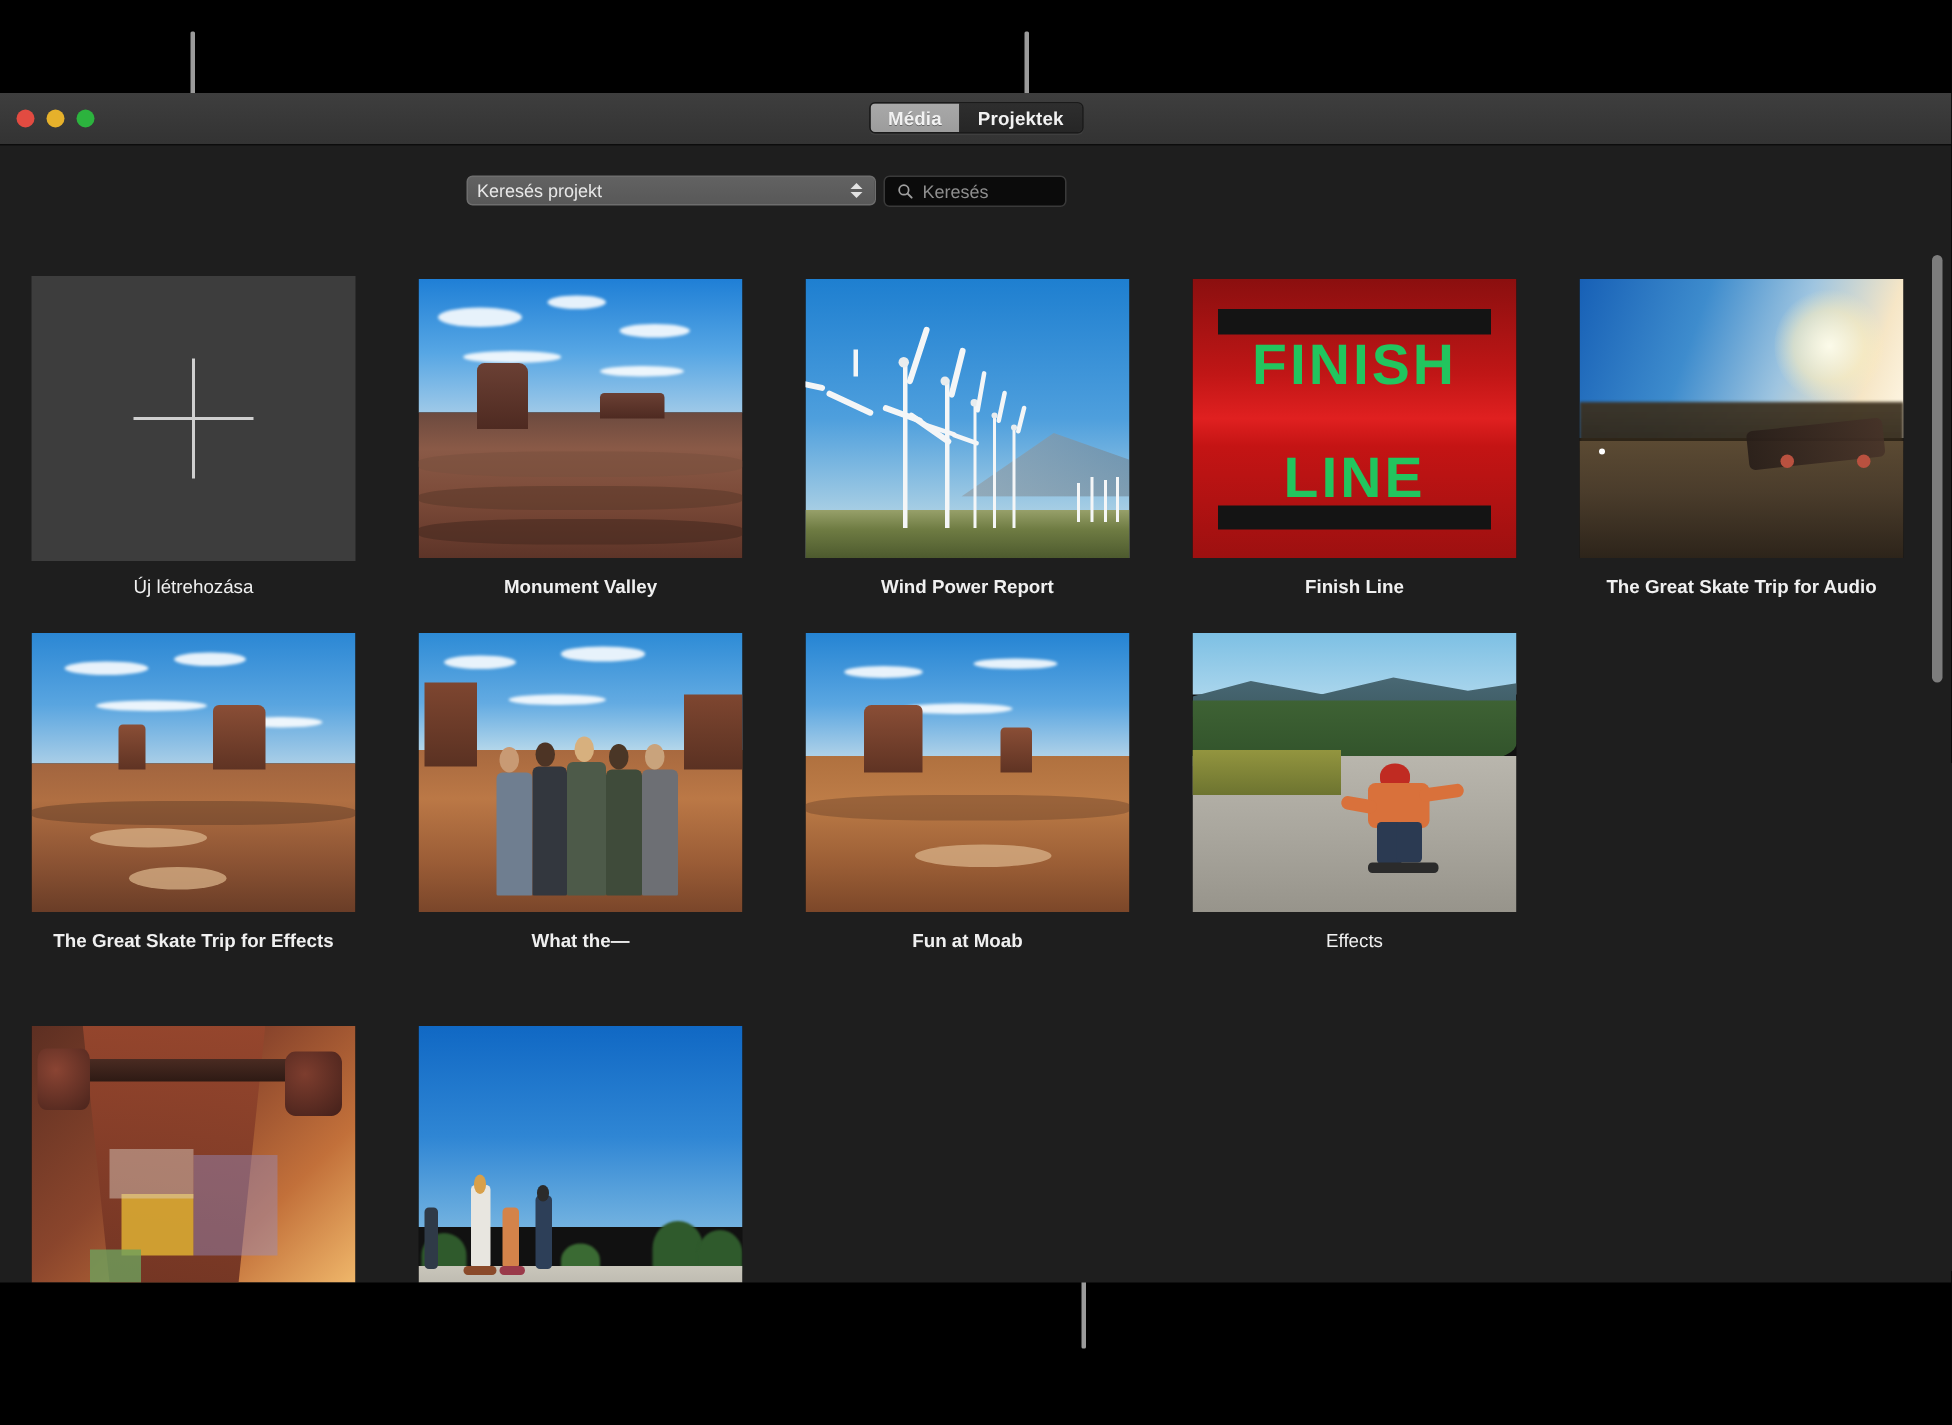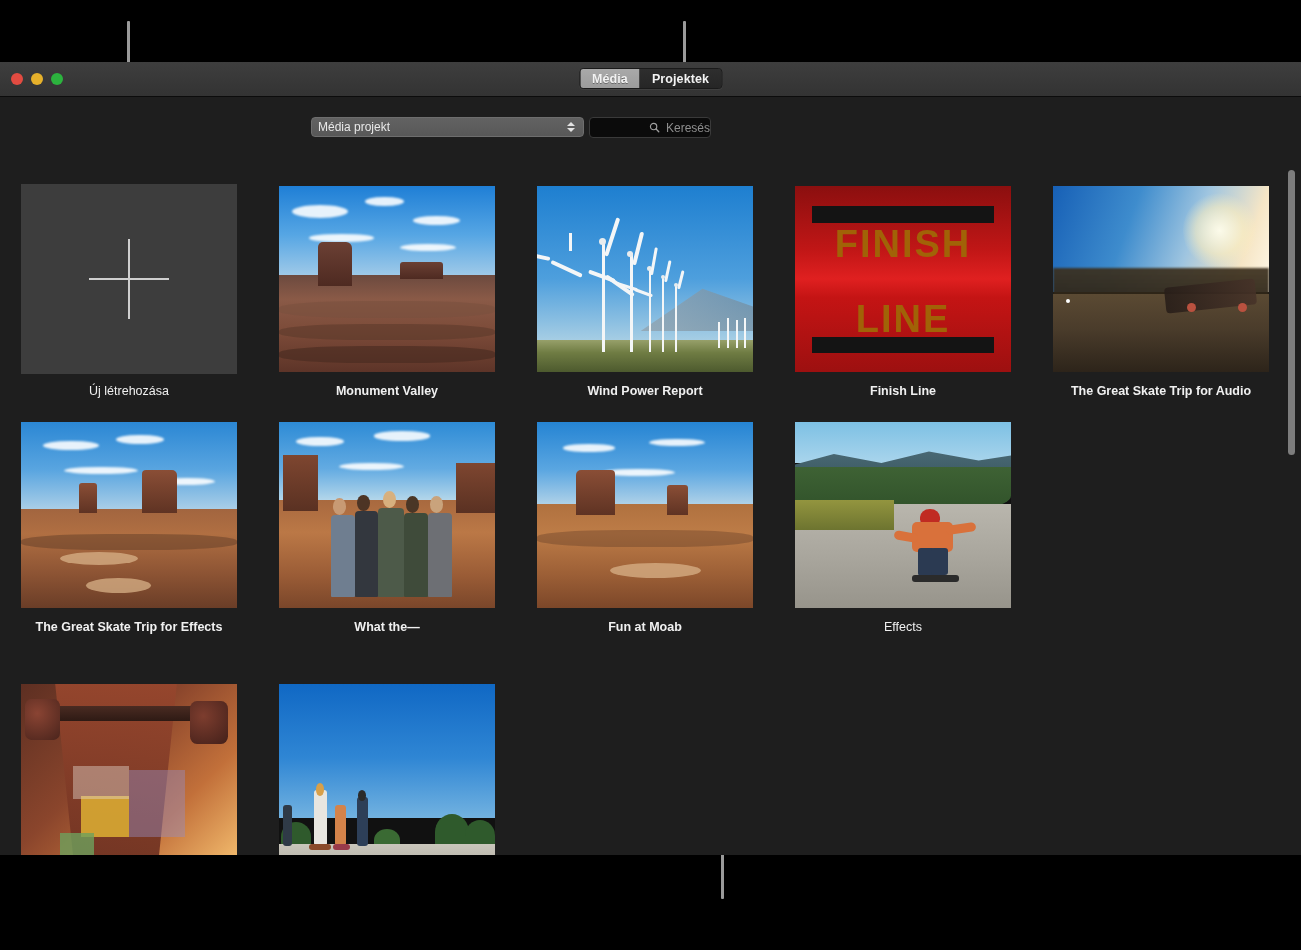--- a/index.html
+++ b/index.html
@@ -149,21 +149,20 @@
     top: 117px;
     width: 122px;
     height: 21px;
     background: #0b0b0b;
     border: 1px solid #3a3a3a;
     border-radius: 4px;
     display: flex;
     align-items: center;
     padding-left: 8px;
     gap: 6px;
-    justify-content: flex-end;
   }
   .mag-icon {
     width: 11px; height: 11px;
     flex: 0 0 auto;
     display: block;
   }
   .search-placeholder {
     font-size: 12px;
     color: #8e8e8e;
   }
@@ -268,21 +267,21 @@
   .wp-ground{ position:absolute; left:0; right:0; bottom:0; height:17%;
               background: linear-gradient(to bottom,#97a06a 0%,#6f7c43 40%,#4d5a2e 100%); }
   .wp-tower { position:absolute; background:#f4f6f7; width:3px; }
   .wp-blade { position:absolute; background:#f4f6f7; border-radius:2px; transform-origin: 50% 100%; }
   .wp-hub   { position:absolute; background:#e8ecee; border-radius:50%; }
 
   
   .fl-bg { position:absolute; inset:0;
            background: linear-gradient(to bottom,#8b0f0f 0%,#c01616 34%,#e02020 50%,#c41414 60%,#9d1010 100%); }
   .fl-bar{ position:absolute; left:8%; right:8%; height:9%; background:#141414; }
-  .fl-text{ position:absolute; left:0; right:0; text-align:center; color:#a16207;
+  .fl-text{ position:absolute; left:0; right:0; text-align:center; color:#22c55e;
             font-family:"Liberation Sans", sans-serif; font-weight:bold;
             letter-spacing:2px; line-height:0.92; }
 
   
   .gs-sky { position:absolute; left:0; top:0; right:0; height:57%;
             background: linear-gradient(110deg, #1760b6 0%, #3e8ccd 35%, #9fc5e0 62%, #f6e6c6 85%, #fff8e8 100%); }
   .gs-sun { position:absolute; right:6%; top:4%; width:34%; height:40%; border-radius:50%;
             background: radial-gradient(circle, rgba(255,253,235,0.95) 0%, rgba(255,240,190,0.55) 45%, rgba(255,230,170,0) 72%); }
   .gs-trees{position:absolute; left:0; right:0; top:44%; height:17%;
             background: linear-gradient(to bottom, rgba(60,48,30,0.92), rgba(46,37,24,0.95)); filter: blur(1px);}
@@ -389,21 +388,21 @@
       </div>
 
       <div class="segmented">
         <div class="segment light">Média</div>
         <div class="segment dark">Projektek</div>
       </div>
     </div>
 
     <div id="filterbar">
       <div class="popup-button" style="top:20px;">
-        <span class="popup-label">Média projekt</span>
+        <span class="popup-label">Keresés projekt</span>
         <span class="stepper-chevrons">
           <span class="chev up"></span>
           <span class="chev down"></span>
         </span>
       </div>
 
       <div class="search-field" style="top:20px;">
         <svg class="mag-icon" viewBox="0 0 16 16">
           <circle cx="6.7" cy="6.7" r="4.6" fill="none" stroke="#a0a0a0" stroke-width="1.7"></circle>
           <line x1="10.3" y1="10.3" x2="14.2" y2="14.2" stroke="#a0a0a0" stroke-width="1.9" stroke-linecap="round"></line>

